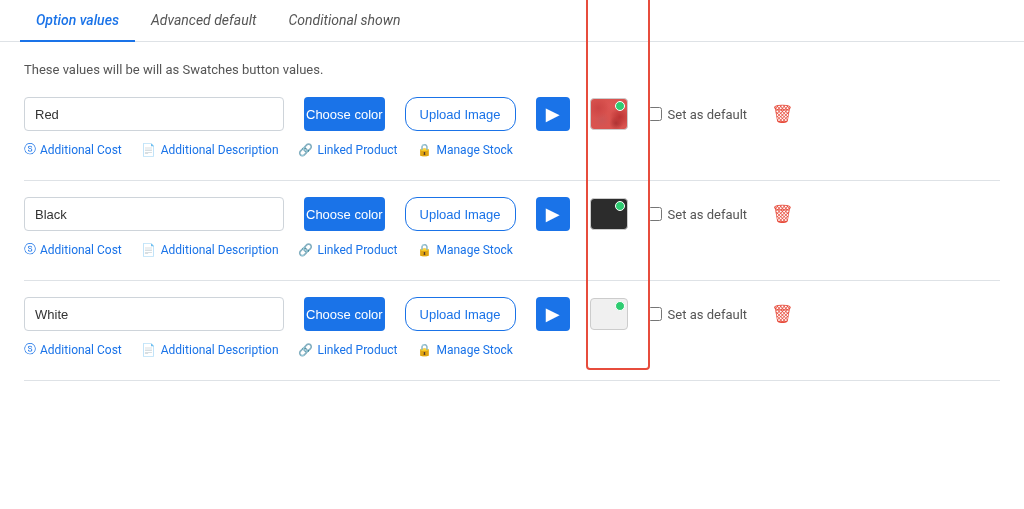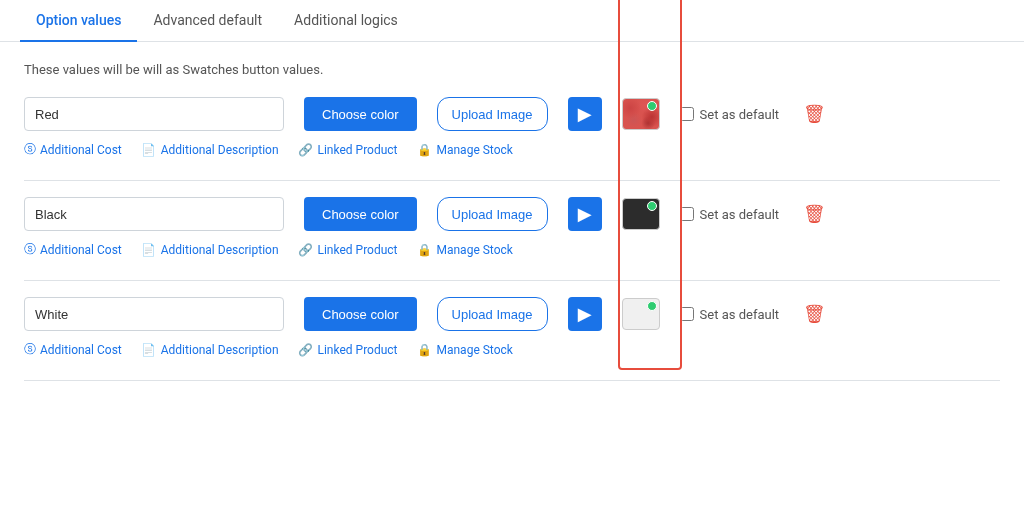--- a/index.html
+++ b/index.html
@@ -1,41 +1,41 @@
 <!DOCTYPE html>
 <html><head>
   <meta charset="utf-8">
   <style>
     * { box-sizing: border-box; margin: 0; padding: 0; }
     body { font-family: -apple-system, BlinkMacSystemFont, 'Segoe UI', Roboto, Arial, sans-serif; font-size: 13px; background: #fff; color: #333; }
 
     .container { width: 1024px; min-height: 509px; background: #fff; padding: 0; }
 
     
-    .tabs { display: flex; border-bottom: 1px solid #dee2e6; padding: 0 20px; }
+    .tabs { display: flex; border-bottom: 1px solid #dee2e6; padding: 0 20px; font-style: italic; }
     .tab { padding: 12px 16px; cursor: pointer; font-size: 14px; color: #555; border-bottom: 2px solid transparent; margin-bottom: -1px; }
     .tab.active { color: #1a73e8; border-bottom: 2px solid #1a73e8; font-weight: 500; }
 
     
     .content { padding: 20px 24px; }
 
     .description { font-size: 13px; color: #555; margin-bottom: 20px; }
 
     
     .option-row { margin-bottom: 8px; }
     .option-controls { display: flex; align-items: center; gap: 20px; position: relative; }
     .option-links { display: flex; gap: 20px; padding: 10px 0 14px 0; }
     .option-link { display: flex; align-items: center; gap: 4px; color: #1a73e8; font-size: 12px; cursor: pointer; text-decoration: none; }
     .divider { border: none; border-top: 1px solid #dee2e6; margin: 4px 0 16px 0; }
 
     
     .name-input { width: 260px; height: 34px; border: 1px solid #ced4da; border-radius: 4px; padding: 6px 10px; font-size: 13px; color: #333; outline: none; }
 
     
-    .btn-choose-color { background: #1a73e8; color: #fff; border: none; border-radius: 4px; padding: 6px 18px; font-size: 13px; cursor: pointer; height: 34px; white-space: nowrap; }
+    .btn-choose-color { background: #1a73e8; color: #fff; border: none; border-radius: 4px; padding: 6px 2px; font-size: 13px; cursor: pointer; height: 34px; white-space: nowrap; }
     .btn-upload-image { background: #fff; color: #333; border: 1px solid #1a73e8; border-radius: 12px; padding: 6px 14px; font-size: 13px; cursor: pointer; height: 34px; white-space: nowrap; color: #1a73e8; }
     .btn-blue-square { background: #1a73e8; color: #fff; border: none; border-radius: 4px; width: 34px; height: 34px; display: flex; align-items: center; justify-content: center; cursor: pointer; font-size: 18px; }
 
     
     .swatch-wrapper { position: relative; }
     .swatch-highlight-box { position: absolute; left: -4px; top: -118px; width: 64px; border: 2px solid #e74c3c; border-radius: 4px; height: 390px; pointer-events: none; z-index: 10; }
 
     .swatch { width: 38px; height: 32px; border-radius: 4px; border: 1px solid #ccc; position: relative; overflow: hidden; display: flex; align-items: center; justify-content: center; }
     .swatch-white { background: #f5f5f5; }
 
@@ -66,21 +66,21 @@
     .btn-delete { background: none; border: none; cursor: pointer; color: #e74c3c; font-size: 18px; padding: 4px; }
   </style>
 </head>
 <body>
 
 <div class="container">
 
   <div class="tabs">
     <div class="tab active">Option values</div>
     <div class="tab">Advanced default</div>
-    <div class="tab">Additional logics</div>
+    <div class="tab">Conditional shown</div>
   </div>
 
   <div class="content">
     <p class="description">These values will be will as Swatches button values.</p>
 
     <div class="option-row">
       <div class="option-controls">
         <input type="text" class="name-input" value="Red" style="">
 
         <button class="btn-choose-color">Choose color</button>

